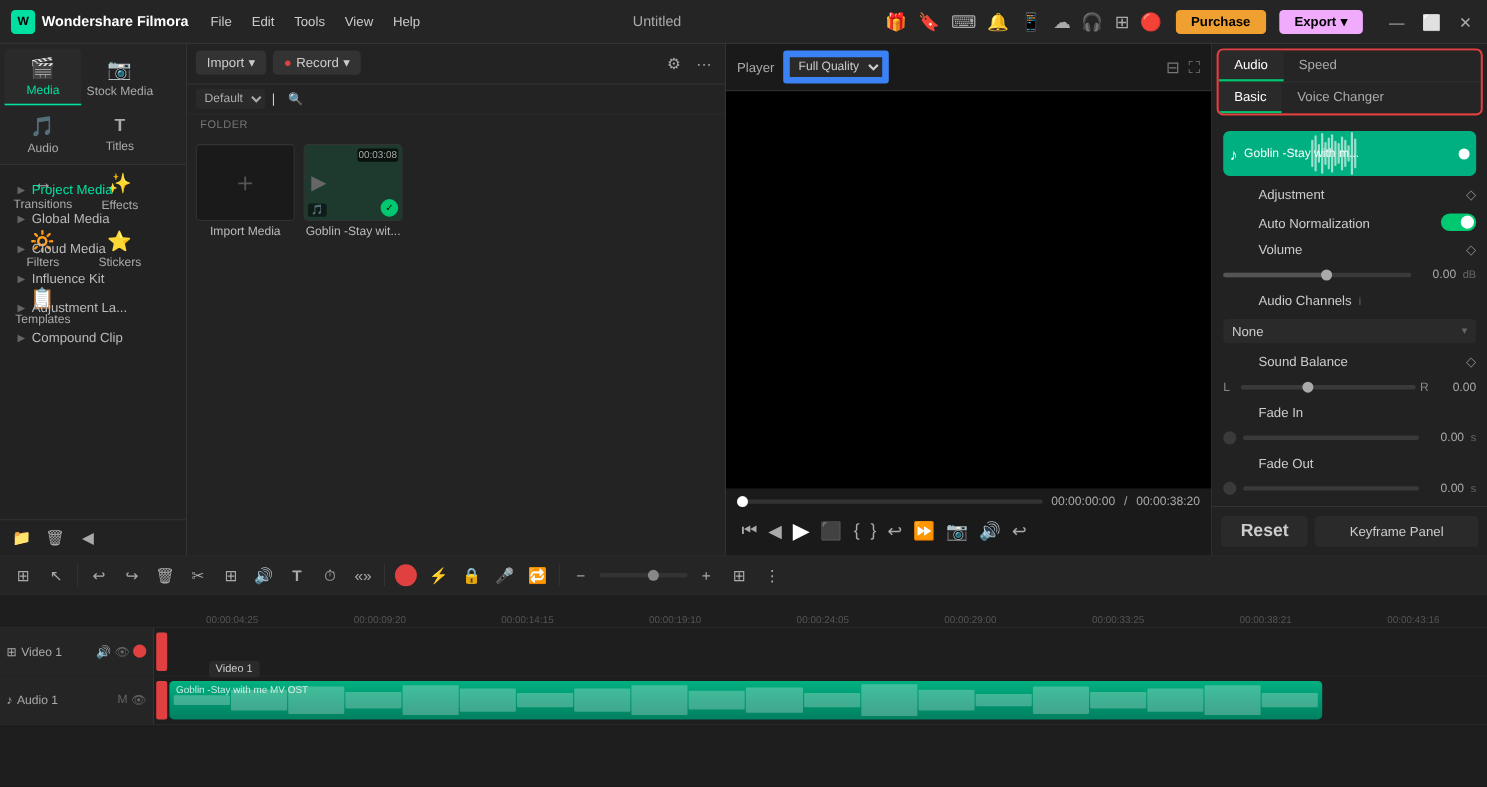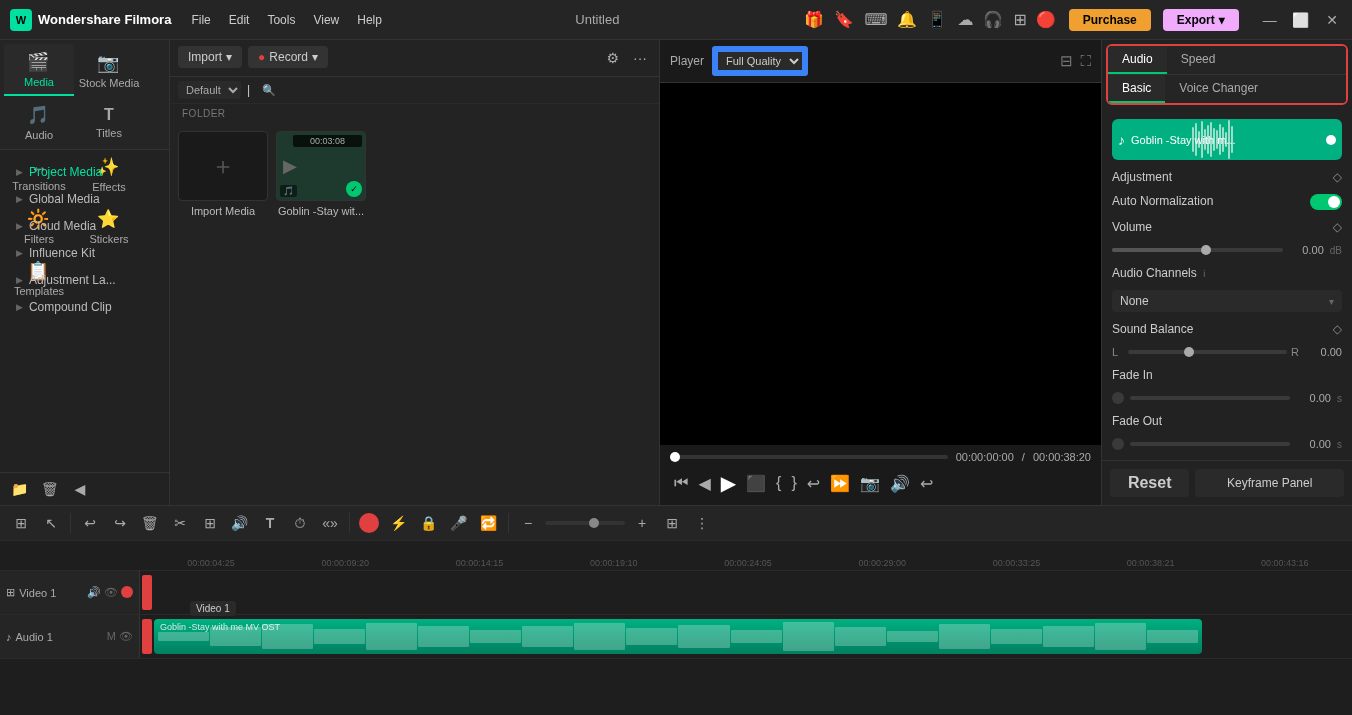--- a/index.html
+++ b/index.html
@@ -327,21 +327,21 @@
       background: #1e3a2e;
       position: relative;
     }
     .media-thumb-badge {
       position: absolute;
       top: 3px;
       right: 3px;
       background: rgba(0,0,0,0.7);
       color: #aaa;
       font-size: 9px;
-      padding: 1px 17px;
+      padding: 1px 1px;
       border-radius: 2px;
     }
     .media-thumb-check {
       position: absolute;
       bottom: 3px;
       right: 3px;
       background: #00c870;
       color: #000;
       border-radius: 50%;
       width: 16px;
@@ -527,22 +527,23 @@
     .audio-dot {
       width: 10px;
       height: 10px;
       background: #fff;
       border-radius: 50%;
       flex-shrink: 0;
     }
 
     .section-row {
       display: flex;
-      align-items: flex-start;
+      align-items: flex-end;
       justify-content: space-between;
+      margin-left: 32px;
     }
     .section-label {
       font-size: 12px;
       color: #ccc;
       font-weight: 500;
     }
     .diamond-icon {
       color: #888;
       font-size: 12px;
       cursor: pointer;

